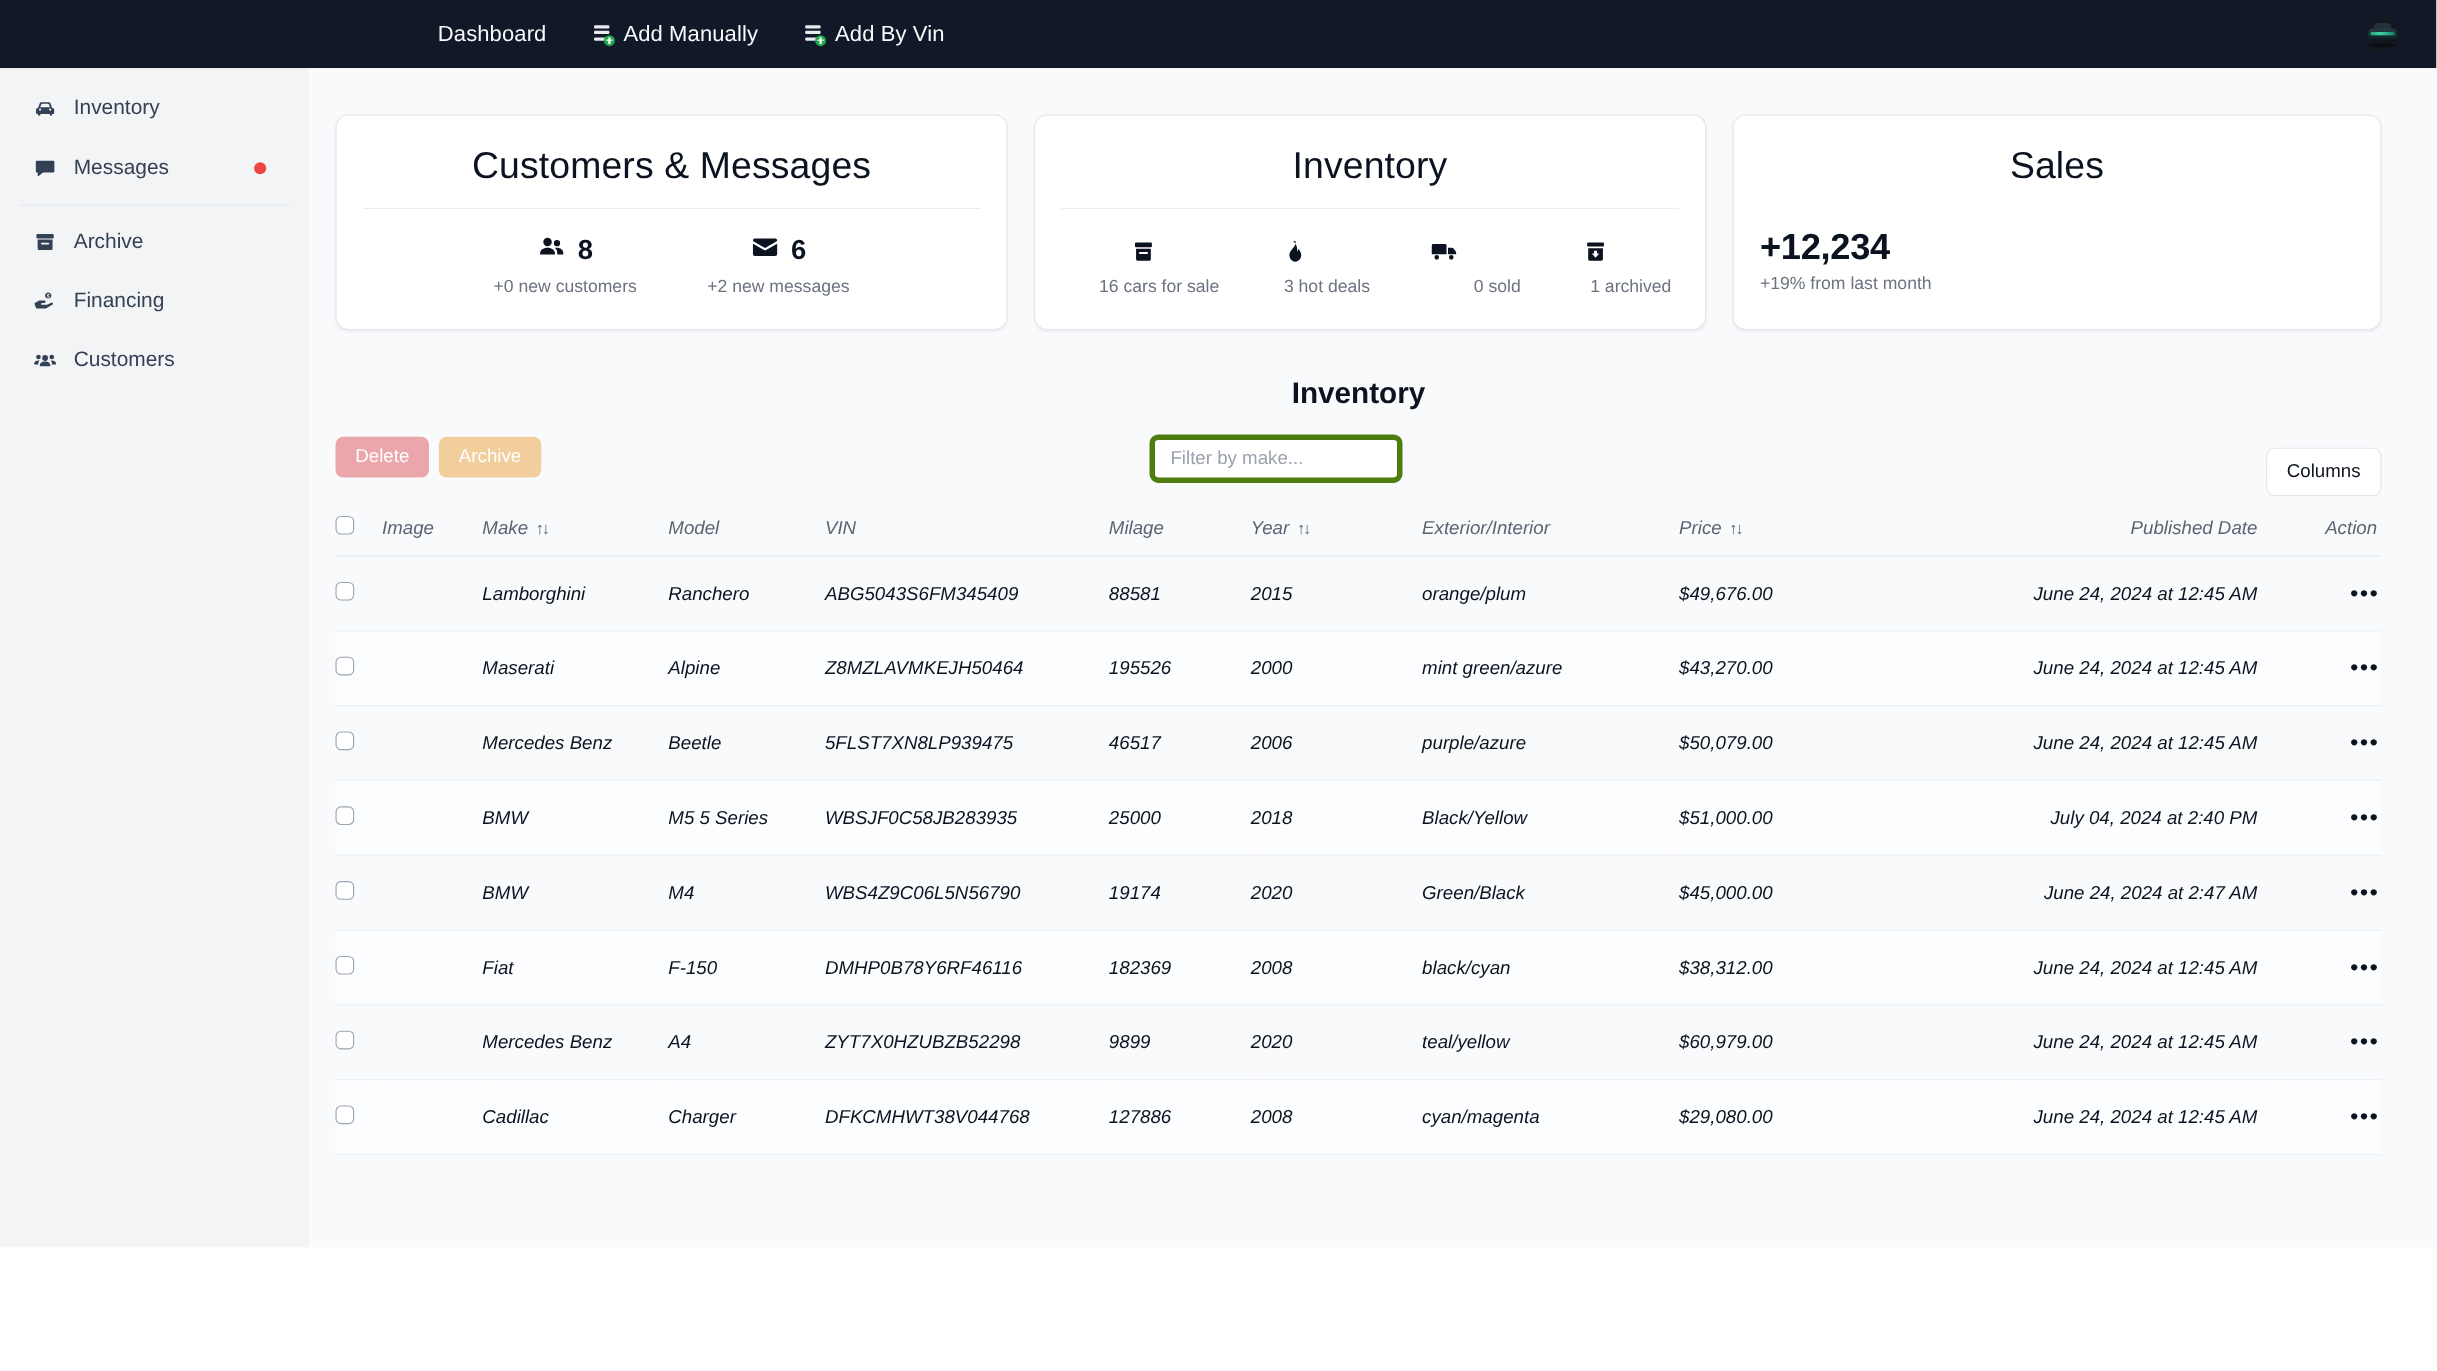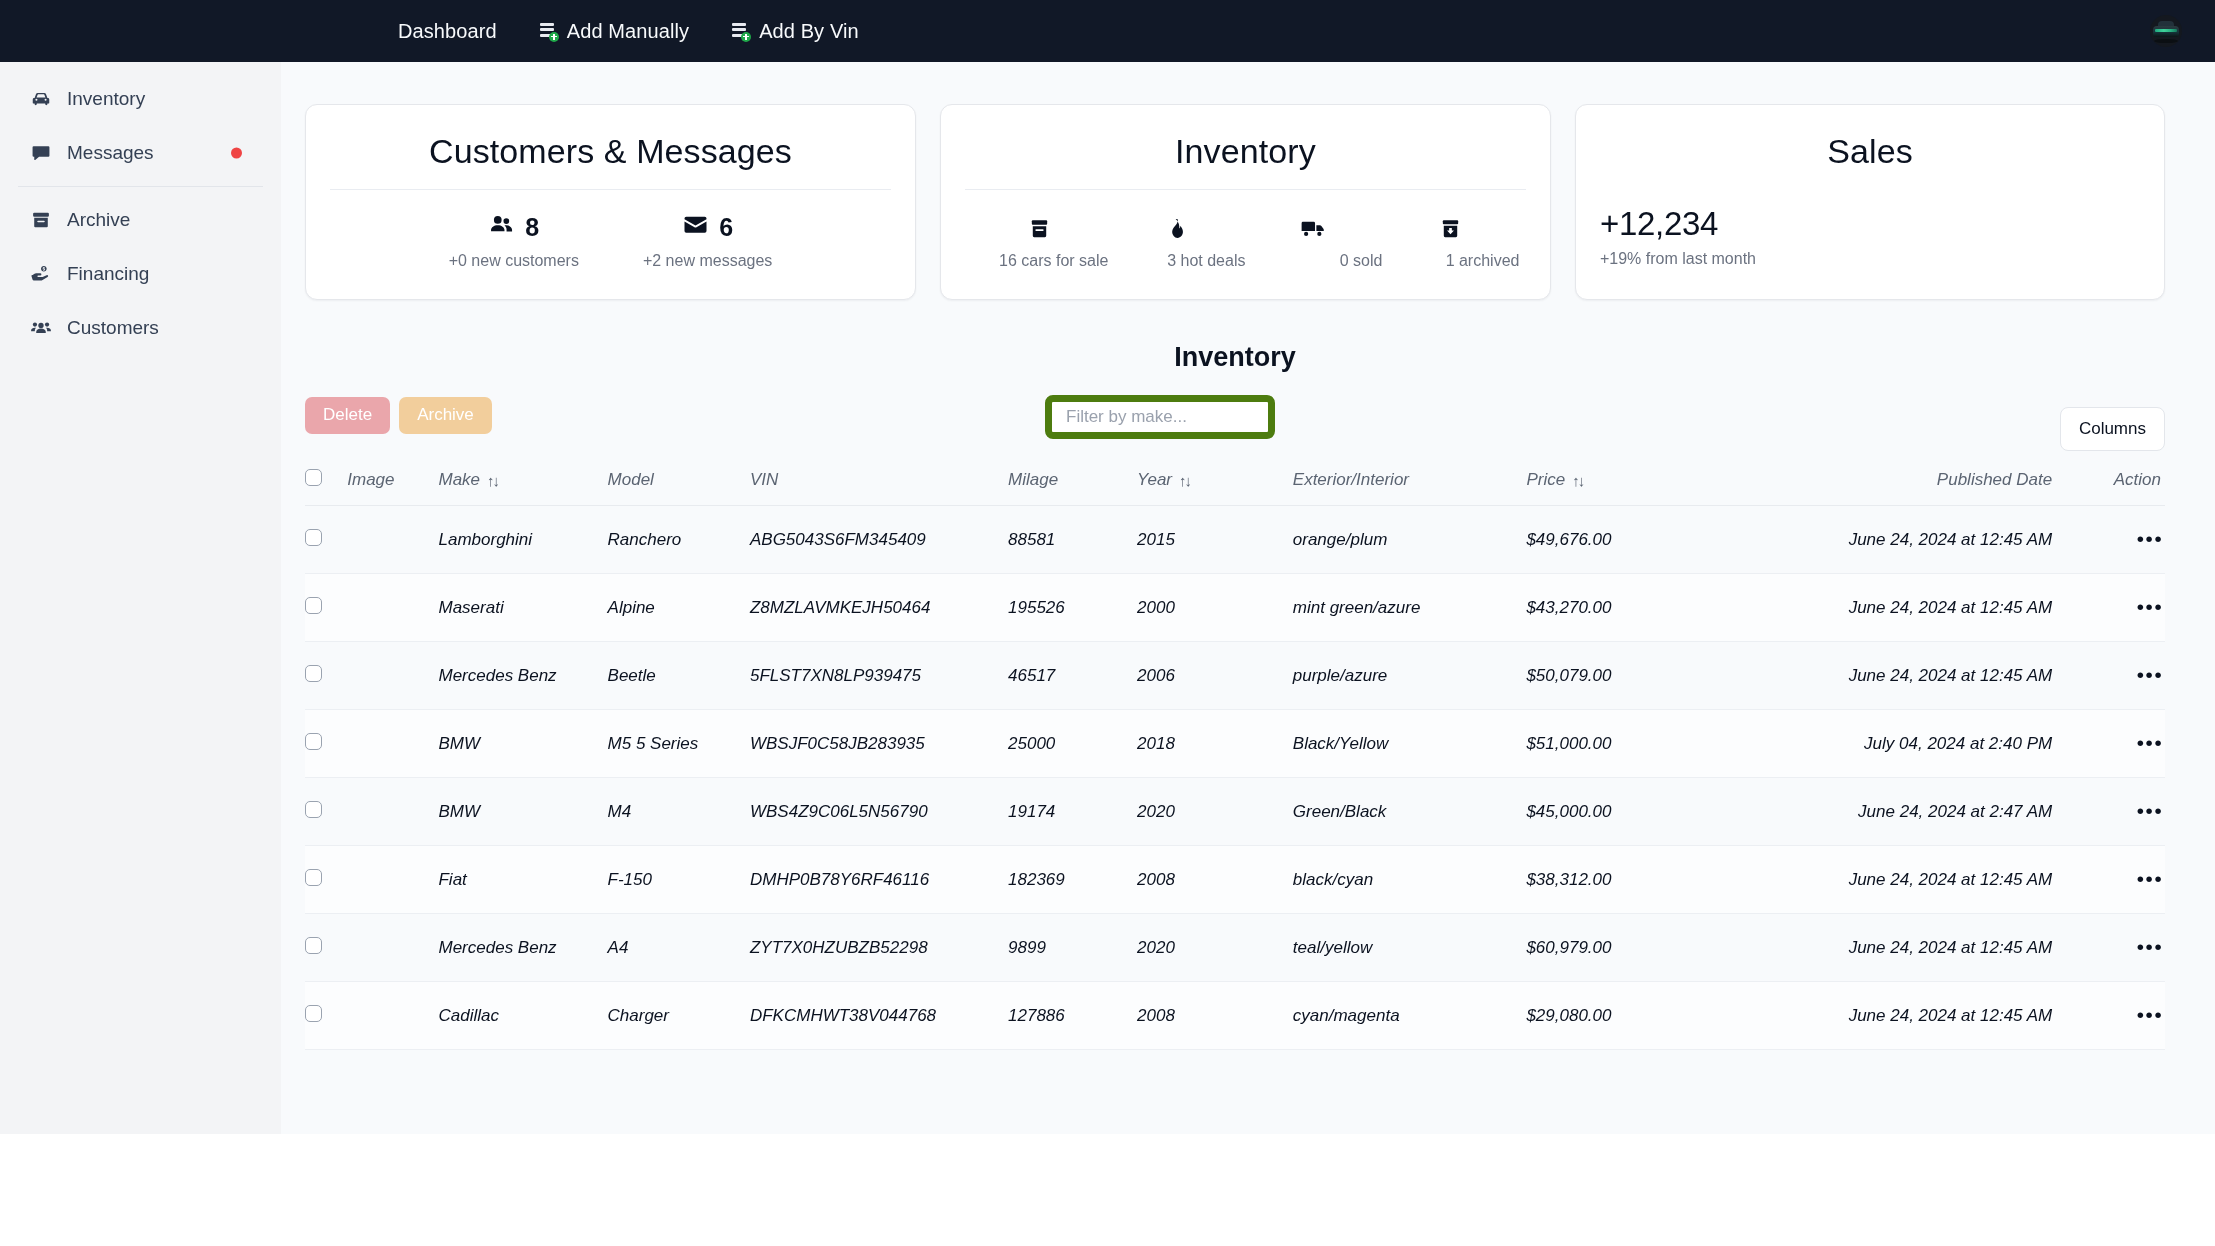--- a/index.html
+++ b/index.html
@@ -88,42 +88,42 @@
   .stat { text-align:center; }
   .stat-top { display:flex; align-items:center; justify-content:center; gap:10px; height:30px; }
   .stat-num { font-size:25px; font-weight:700; color:#0b1220; line-height:1; }
   .stat-sub { font-size:16px; color:#6b7280; margin-top:10px; }
 
   .inv-stats { display:flex; justify-content:center; gap:0; margin-top:24px; }
   .inv-stat { text-align:center; width:137px; }
   .inv-ico { height:28px; display:flex; align-items:center; justify-content:center; }
   .inv-sub { font-size:16px; color:#6b7280; margin-top:10px;text-align:right; }
 
-  .sales-big { font-size:33px; font-weight:400; color:#0b1220; margin:34px 0 0 24px; letter-spacing:-.3px; }
+  .sales-big { font-size:33px; font-weight:700; color:#0b1220; margin:34px 0 0 24px; letter-spacing:-.3px; }
   .sales-sub { font-size:16px; color:#6b7280; margin:7px 0 0 24px; }
 
   
   .inv-heading {
     text-align:center; font-size:27px; color:#0b1220; font-weight:700;
     margin-top:42px; padding-right:26px;
   }
   .toolbar {
     display:flex; align-items:center; margin:22px 0 0 0; padding:0 50px 0 24px;
     position:relative; height:40px;
   }
   .btn-group { display:flex; gap:9px; }
   .btn-delete, .btn-archive {
     border:none; border-radius:7px; color:#ffffff; font-size:17px;
     height:37px; padding:0 18px; cursor:pointer; font-family:inherit;
   }
   .btn-delete { background:#eaa6ab; }
   .btn-archive { background:#f2ce9c; }
   .filter-input {
     position:absolute; left:764px; top:0; width:230px; height:44px;
-    border:7px solid #4d7c0f; border-radius:8px; background:#ffffff;
+    border:5px solid #4d7c0f; border-radius:8px; background:#ffffff;
     font-size:17px; color:#0b1220; padding:0 14px; font-family:inherit;
     outline:none;
   }
   .filter-input::placeholder { color:#9aa1ad; }
   .btn-columns {
     position:absolute; right:50px; top:12px; height:44px; padding:0 18px;
     background:#ffffff; border:1px solid #e3e6eb; border-radius:8px;
     font-size:17px; color:#0b1220; cursor:pointer; font-family:inherit;
   }
 

